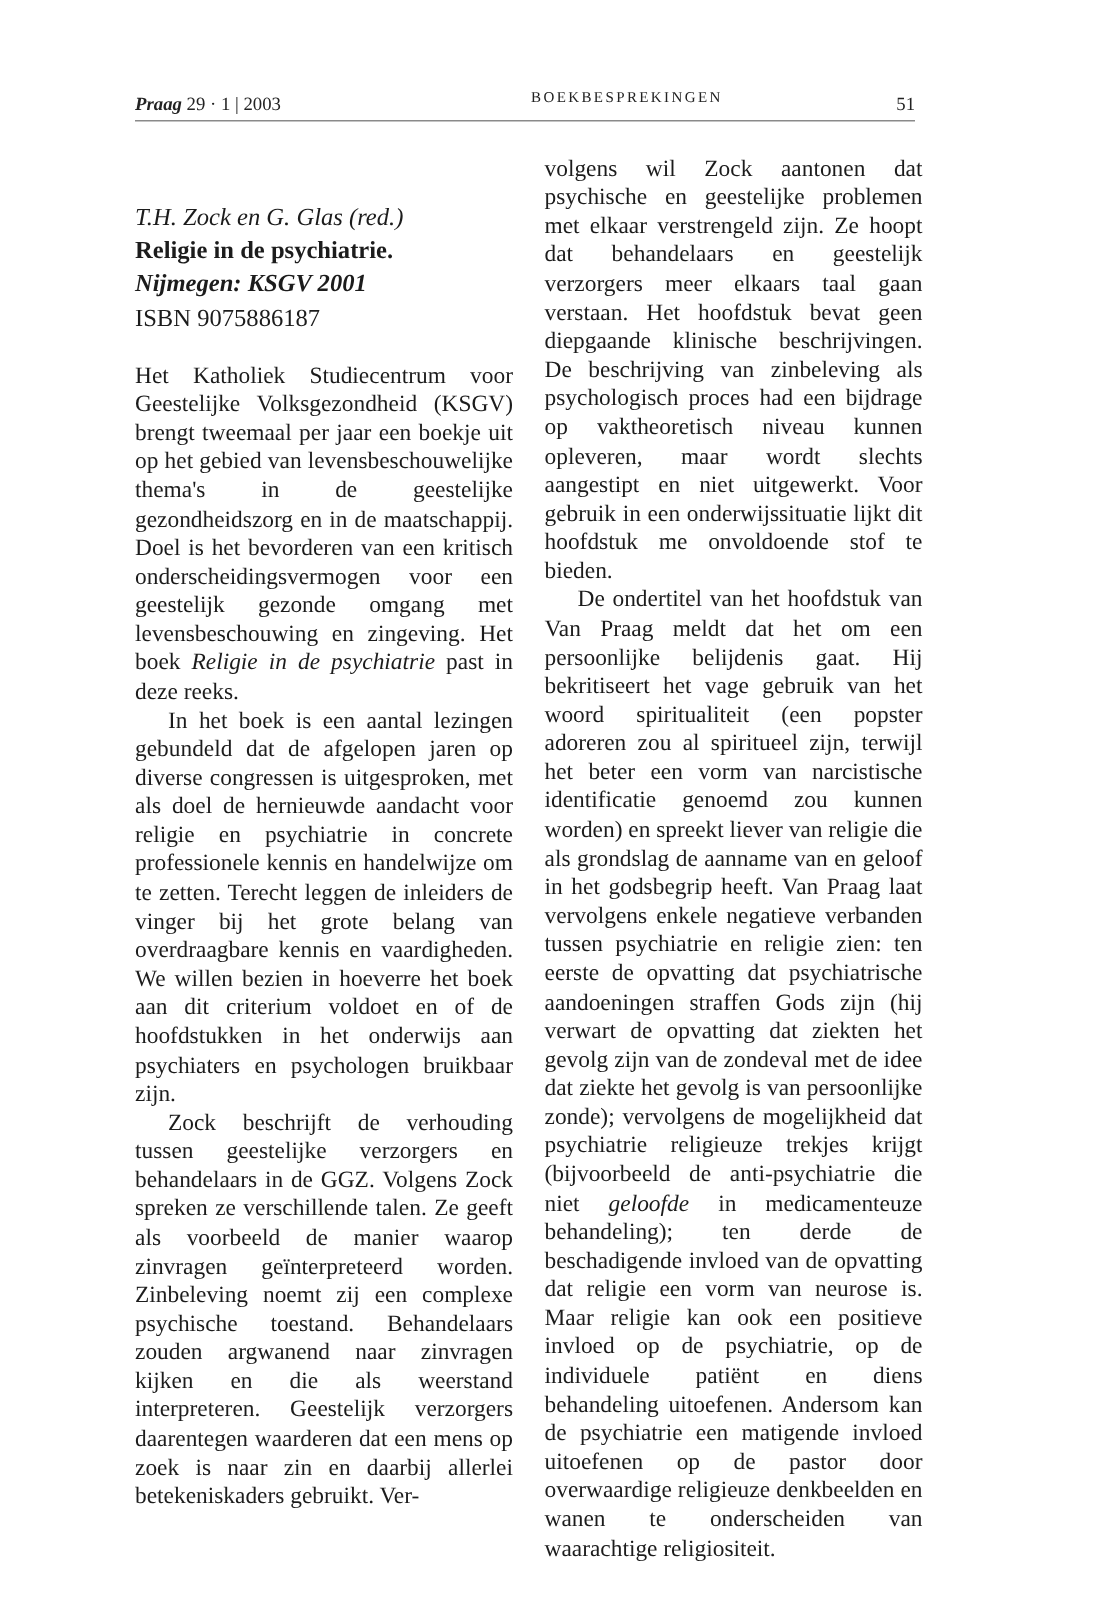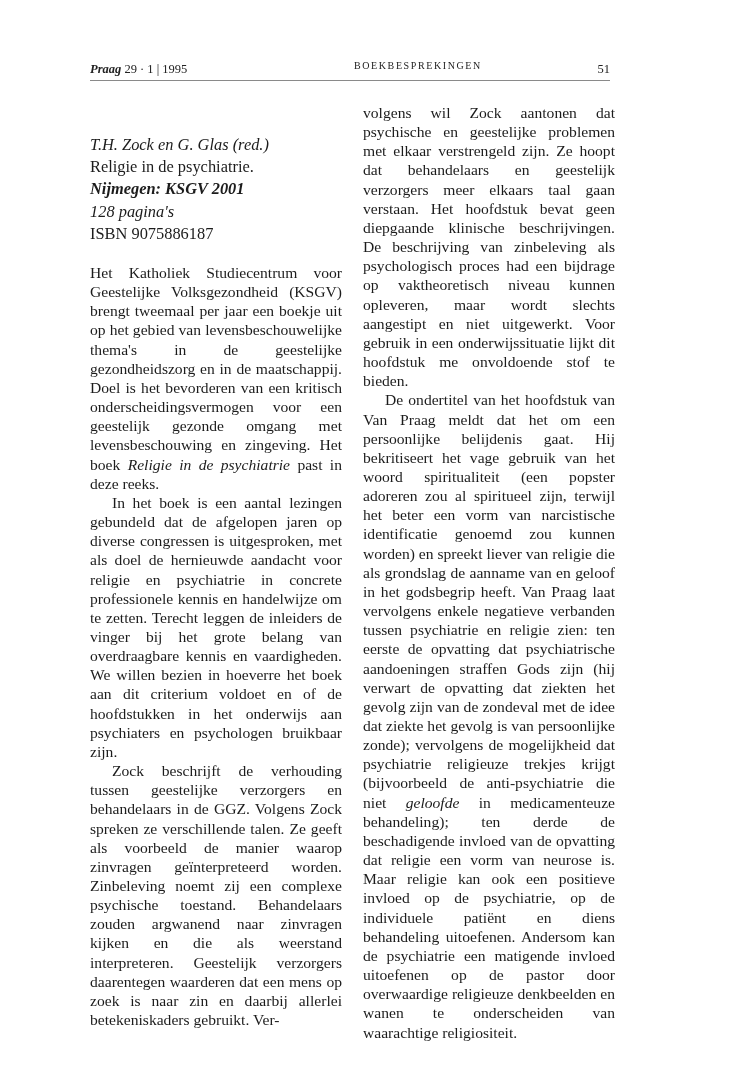--- a/index.html
+++ b/index.html
@@ -17,48 +17,47 @@
   .rule { position: absolute; left: 90px; top: 80px; width: 520px; height: 0;
           border-top: 1px solid #8a8a8a; }
 
   .col { position: absolute; width: 252px; font-family: "Liberation Serif", serif;
          font-size: 15.6px; line-height: 19.15px; text-align: justify; hyphens: manual; }
   .col.left { left: 90px; top: 122px; }
   .col.right { left: 363px; top: 103px; }
 
   .biblio { margin: 12px 0 18px 0; text-align: left; font-size: 16.4px; line-height: 22.2px; }
   .biblio .authors { font-style: italic; }
-  .biblio .title { font-weight: normal; }
+  .biblio .title { font-weight: bold; }
   .biblio .pub { font-style: italic; font-weight: bold; }
   .biblio .pages { font-style: italic; }
   .biblio .isbn { }
 
   p { margin: 0; }
   p.indent { text-indent: 22px; }
   .col.right p:first-child { text-indent: 0; }
   em { font-style: italic; }
 </style>
 </head>
 <body>
 
 <div class="page">
 
   <div class="running-head">
-    <span class="journal"><i>Praag</i> <span>29 · 1 | 1995</span></span>
+    <span class="journal"><i>Praag</i> <span>29 · 1 | 2003</span></span>
     <span class="section">BOEKBESPREKINGEN</span>
     <span class="pageno">51</span>
   </div>
   <div class="rule"></div>
 
   <div class="col left">
     <div class="biblio">
       <div class="authors">T.H. Zock en G. Glas (red.)</div>
       <div class="title">Religie in de psychiatrie.</div>
       <div class="pub">Nijmegen: KSGV 2001</div>
-      <div class="pages">128 pagina's</div>
       <div class="isbn">ISBN 9075886187</div>
     </div>
 
     <p><span>Het Katholiek Studiecentrum voor Geestelijke Volksgezondheid (KSGV) brengt tweemaal per jaar een boekje uit op het gebied van levensbeschouwelijke thema's in de geestelijke gezondheidszorg en in de maatschappij. Doel is het bevorderen van een kritisch onderscheidingsvermogen voor een geestelijk gezonde omgang met levensbeschouwing en zingeving. Het boek </span><em>Religie in de psychiatrie</em><span> past in deze reeks.</span></p>
     <p class="indent">In het boek is een aantal lezingen gebundeld dat de afgelopen jaren op diverse congressen is uitgesproken, met als doel de hernieuwde aandacht voor religie en psychiatrie in concrete professionele kennis en handelwijze om te zetten. Terecht leggen de inleiders de vinger bij het grote belang van overdraagbare kennis en vaardigheden. We willen bezien in hoeverre het boek aan dit criterium voldoet en of de hoofdstukken in het onderwijs aan psychiaters en psychologen bruikbaar zijn.</p>
     <p class="indent">Zock beschrijft de verhouding tussen geestelijke verzorgers en behandelaars in de GGZ. Volgens Zock spreken ze verschillende talen. Ze geeft als voorbeeld de manier waarop zinvragen geïnterpreteerd worden. Zinbeleving noemt zij een complexe psychische toestand. Behandelaars zouden argwanend naar zinvragen kijken en die als weerstand interpreteren. Geestelijk verzorgers daarentegen waarderen dat een mens op zoek is naar zin en daarbij allerlei betekeniskaders gebruikt. Ver-</p>
   </div>
 
   <div class="col right">
     <p>volgens wil Zock aantonen dat psychische en geestelijke problemen met elkaar verstrengeld zijn. Ze hoopt dat behandelaars en geestelijk verzorgers meer elkaars taal gaan verstaan. Het hoofdstuk bevat geen diepgaande klinische beschrijvingen. De beschrijving van zinbeleving als psychologisch proces had een bijdrage op vaktheoretisch niveau kunnen opleveren, maar wordt slechts aangestipt en niet uitgewerkt. Voor gebruik in een onderwijssituatie lijkt dit hoofdstuk me onvoldoende stof te bieden.</p>

